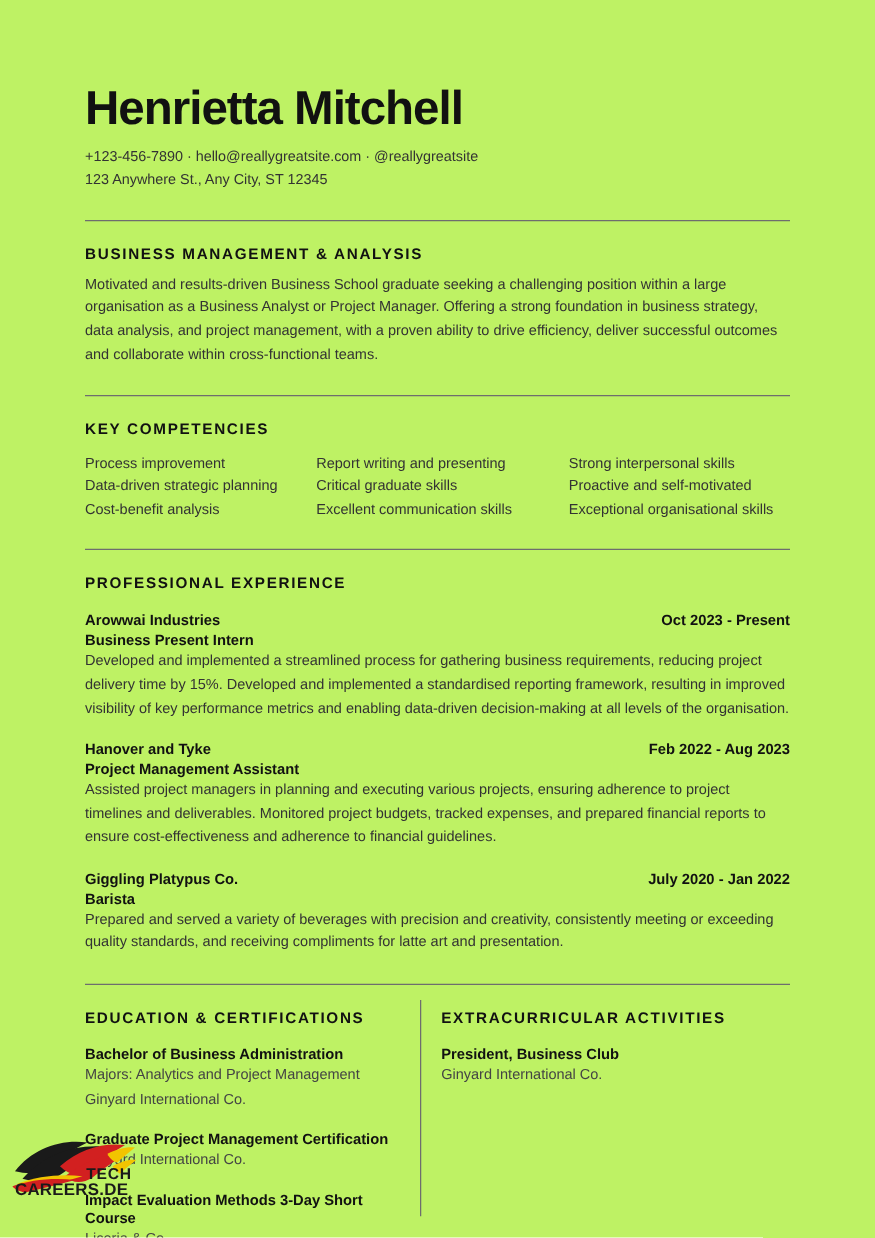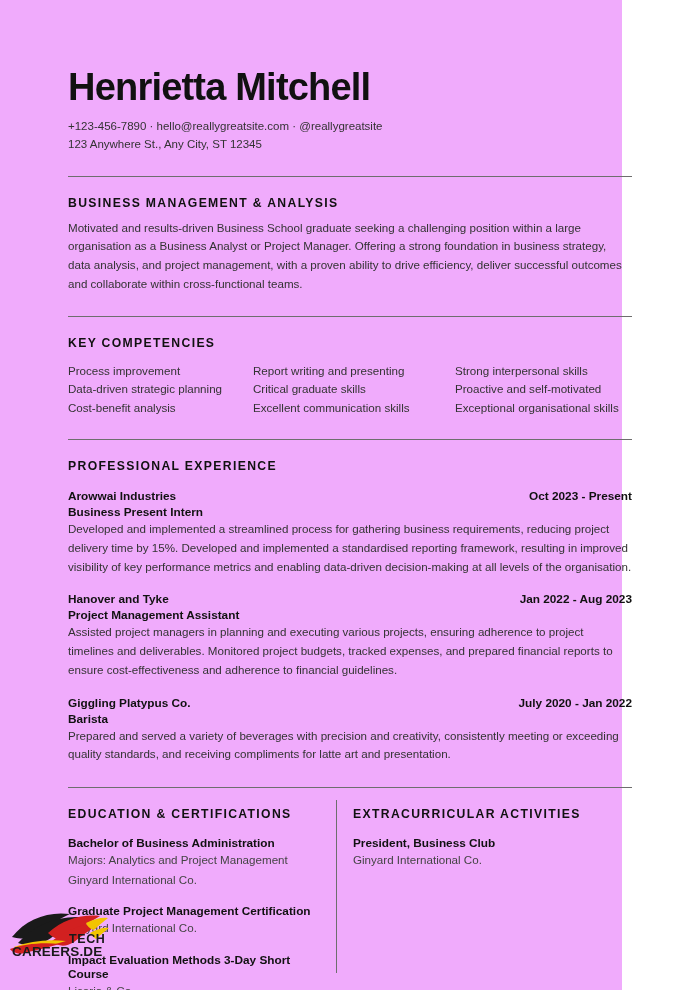--- a/index.html
+++ b/index.html
@@ -13,23 +13,23 @@
     position: relative;
     font-family: "Liberation Sans", sans-serif;
     color: #1a1a1a;
     overflow: hidden;
   }
 
   .page {
     position: absolute;
     left: 0;
     top: 0;
-    width: 622px;
+    width: 700px;
     height: 990px;
-    background: #f0abfc;
+    background: #bef264;
   }
 
   .content {
     position: absolute;
     left: 68px;
     top: 0;
     width: 564px;
   }
 
   
@@ -220,21 +220,21 @@
         <span class="job-company">Arowwai Industries</span>
         <span class="job-dates">Oct 2023 - Present</span>
       </div>
       <div class="job-role">Business Present Intern</div>
       <div class="job-desc">Developed and implemented a streamlined process for gathering business requirements, reducing project delivery time by 15%. Developed and implemented a standardised reporting framework, resulting in improved visibility of key performance metrics and enabling data-driven decision-making at all levels of the organisation.</div>
     </div>
 
     <div class="job">
       <div class="job-head">
         <span class="job-company">Hanover and Tyke</span>
-        <span class="job-dates">Jan 2022 - Aug 2023</span>
+        <span class="job-dates">Feb 2022 - Aug 2023</span>
       </div>
       <div class="job-role">Project Management Assistant</div>
       <div class="job-desc">Assisted project managers in planning and executing various projects, ensuring adherence to project timelines and deliverables. Monitored project budgets, tracked expenses, and prepared financial reports to ensure cost-effectiveness and adherence to financial guidelines.</div>
     </div>
 
     <div class="job">
       <div class="job-head">
         <span class="job-company">Giggling Platypus Co.</span>
         <span class="job-dates">July 2020 - Jan 2022</span>
       </div>

